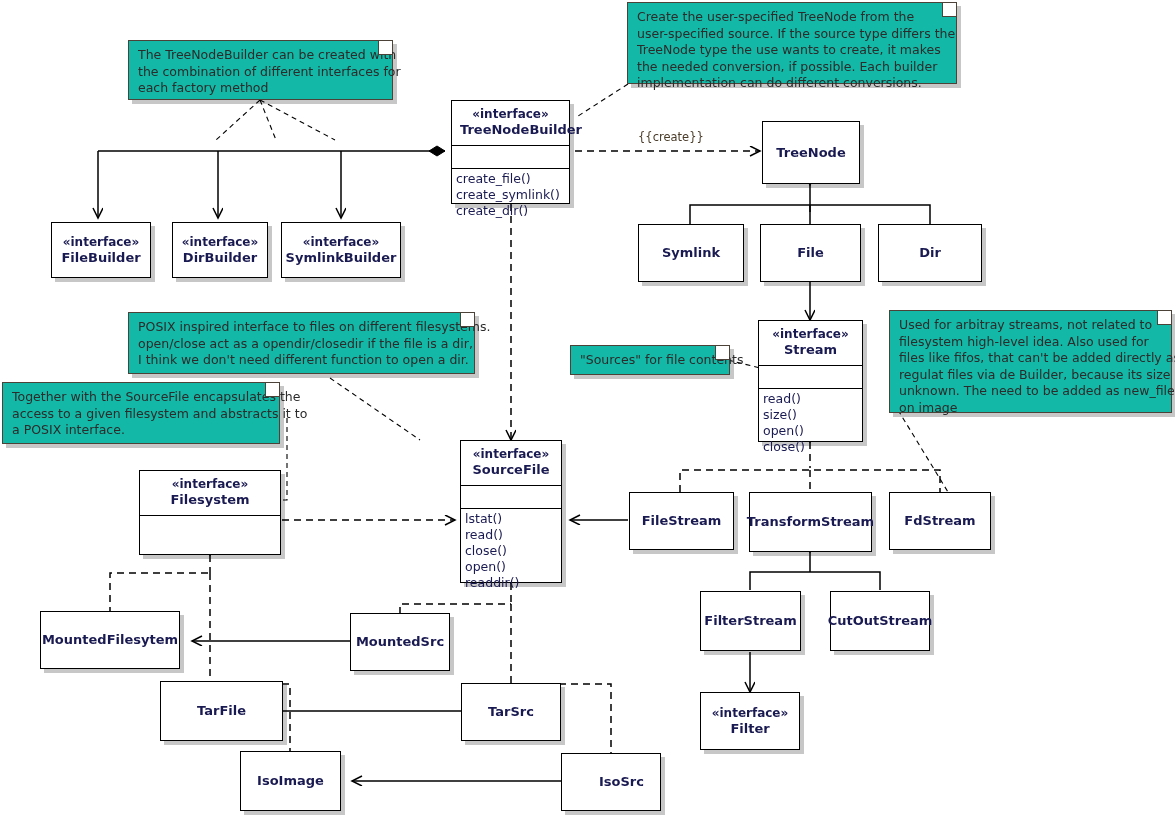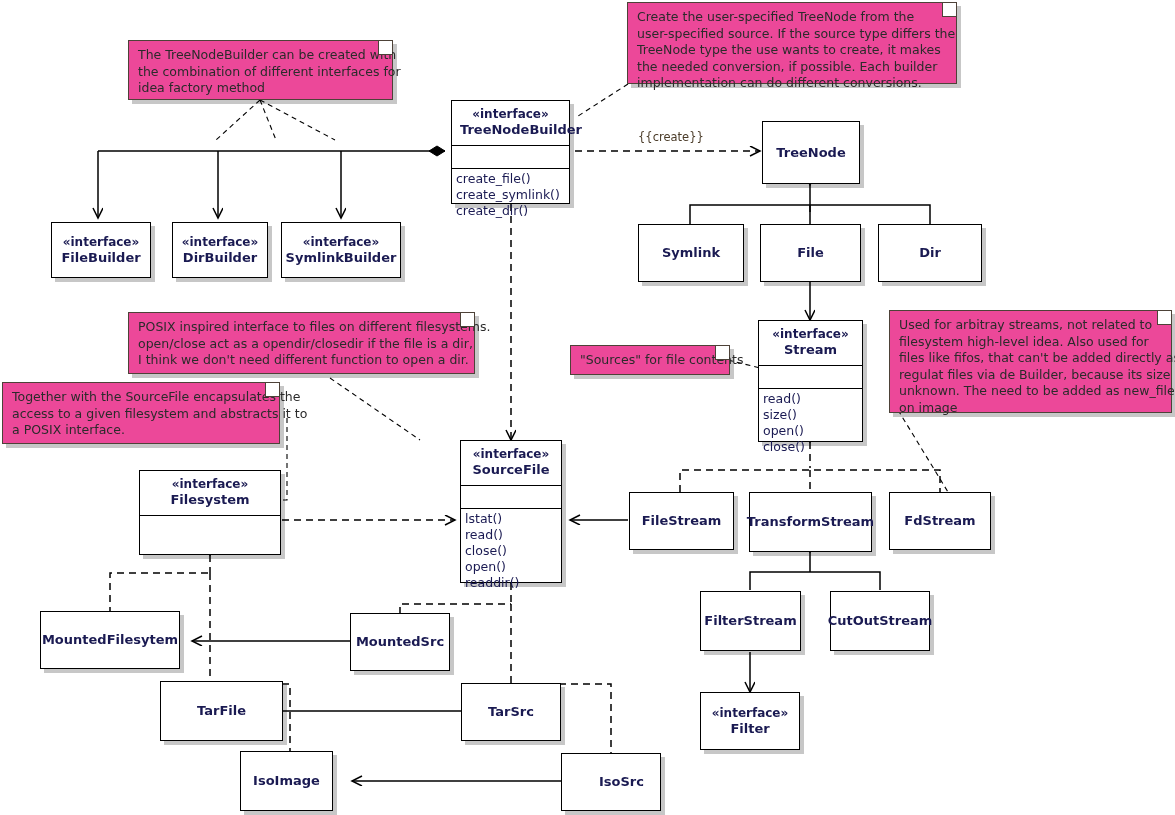--- a/index.html
+++ b/index.html
@@ -16,21 +16,21 @@
        justify-content:center;height:100%;padding:0 6px;}
   .stereo{font-size:12px;font-weight:bold;color:#1a1a52;line-height:15px;
           letter-spacing:0px;white-space:nowrap;}
   .cname{font-size:13px;font-weight:bold;color:#1a1a52;line-height:16px;white-space:nowrap;}
   .sep{border-top:1.6px solid #000;}
   .attrs{height:22px;}
   .ops{padding:2px 16px 3px 4px;}
   .ops div{font-size:12.5px;color:#1a1a52;line-height:16px;white-space:nowrap;}
 
   
-  .note{position:absolute;background:#ec4899;border:1.2px solid #4d4238;
+  .note{position:absolute;background:#14b8a6;border:1.2px solid #4d4238;
         box-shadow:4px 4px 0 0 rgba(0,0,0,0.22);box-sizing:border-box;
         padding:6px 4px 6px 9px;z-index:6;}
   .note .ln{font-size:12.5px;color:#2b2b2b;line-height:16.6px;white-space:nowrap;}
   .note .fold{position:absolute;top:0;right:0;width:13px;height:13px;
         background:#ffffff;border-left:1.2px solid #4d4238;border-bottom:1.2px solid #4d4238;}
   .note .fold:after{content:"";position:absolute;left:-1px;top:-1px;width:0;height:0;
         border-left:13px solid transparent;border-bottom:13px solid transparent;}
 
   .elabel{position:absolute;font-size:11.5px;color:#4a3b28;z-index:7;white-space:nowrap;}
 </style>
@@ -109,21 +109,21 @@
         <path d="M728,360 L760,368"></path>
         <path d="M898,410 L948,492"></path>
       </g>
     </g>
   </svg>
 
   <div class="note" style="left:128px;top:40px;width:265px;height:60px;">
     <span class="fold"></span>
     <div class="ln">The TreeNodeBuilder can be created with</div>
     <div class="ln">the combination of different interfaces for</div>
-    <div class="ln">idea factory method</div>
+    <div class="ln">each factory method</div>
   </div>
 
   <div class="note" style="left:627px;top:2px;width:330px;height:82px;">
     <span class="fold"></span>
     <div class="ln">Create the user-specified TreeNode from the</div>
     <div class="ln">user-specified source. If the source type differs the</div>
     <div class="ln">TreeNode type the use wants to create, it makes</div>
     <div class="ln">the needed conversion, if possible. Each builder</div>
     <div class="ln">implementation can do different conversions.</div>
   </div>
@@ -296,21 +296,21 @@
       <div class="cname">MountedFilesytem</div>
     </div>
   </div>
 
   <div class="cls simple" style="left:160px;top:681px;width:123px;height:60px;">
     <div class="hdr">
       <div class="cname">TarFile</div>
     </div>
   </div>
 
-  <div class="cls simple" style="left:240px;top:751px;width:93px;height:60px;">
+  <div class="cls simple" style="left:240px;top:751px;width:101px;height:60px;">
     <div class="hdr">
       <div class="cname">IsoImage</div>
     </div>
   </div>
 
   <div class="cls simple" style="left:350px;top:613px;width:100px;height:58px;">
     <div class="hdr">
       <div class="cname">MountedSrc</div>
     </div>
   </div>

